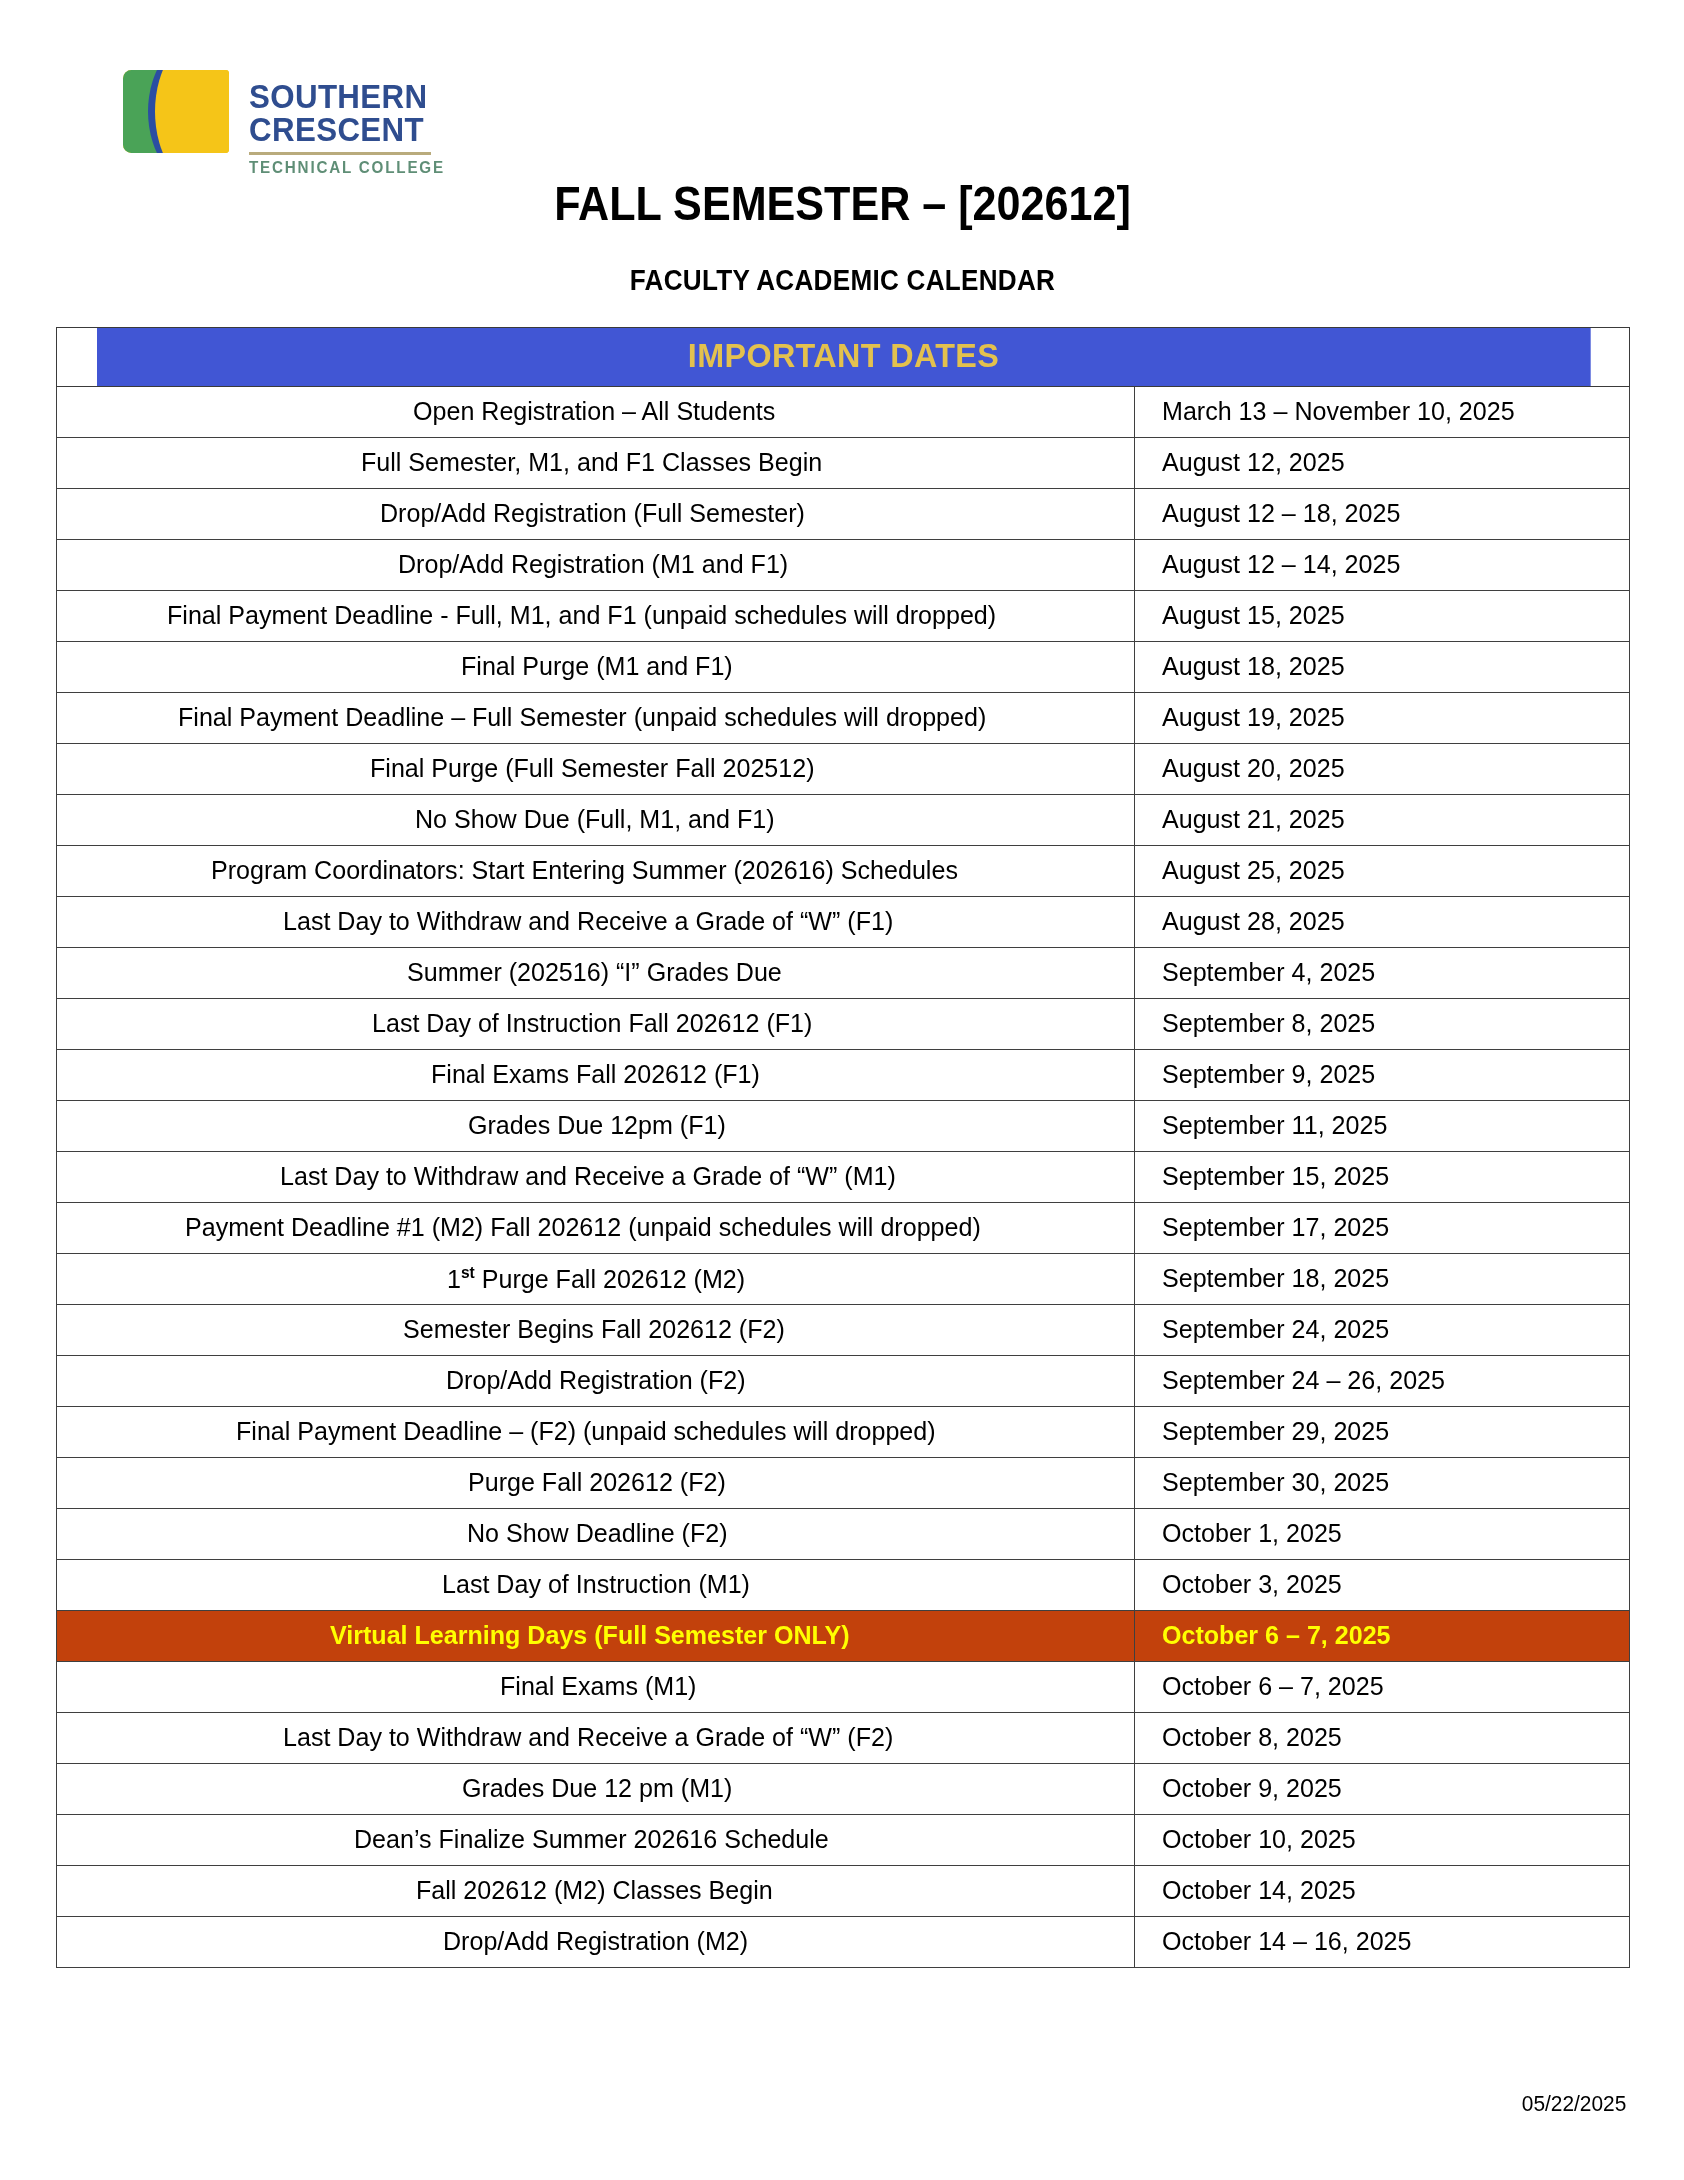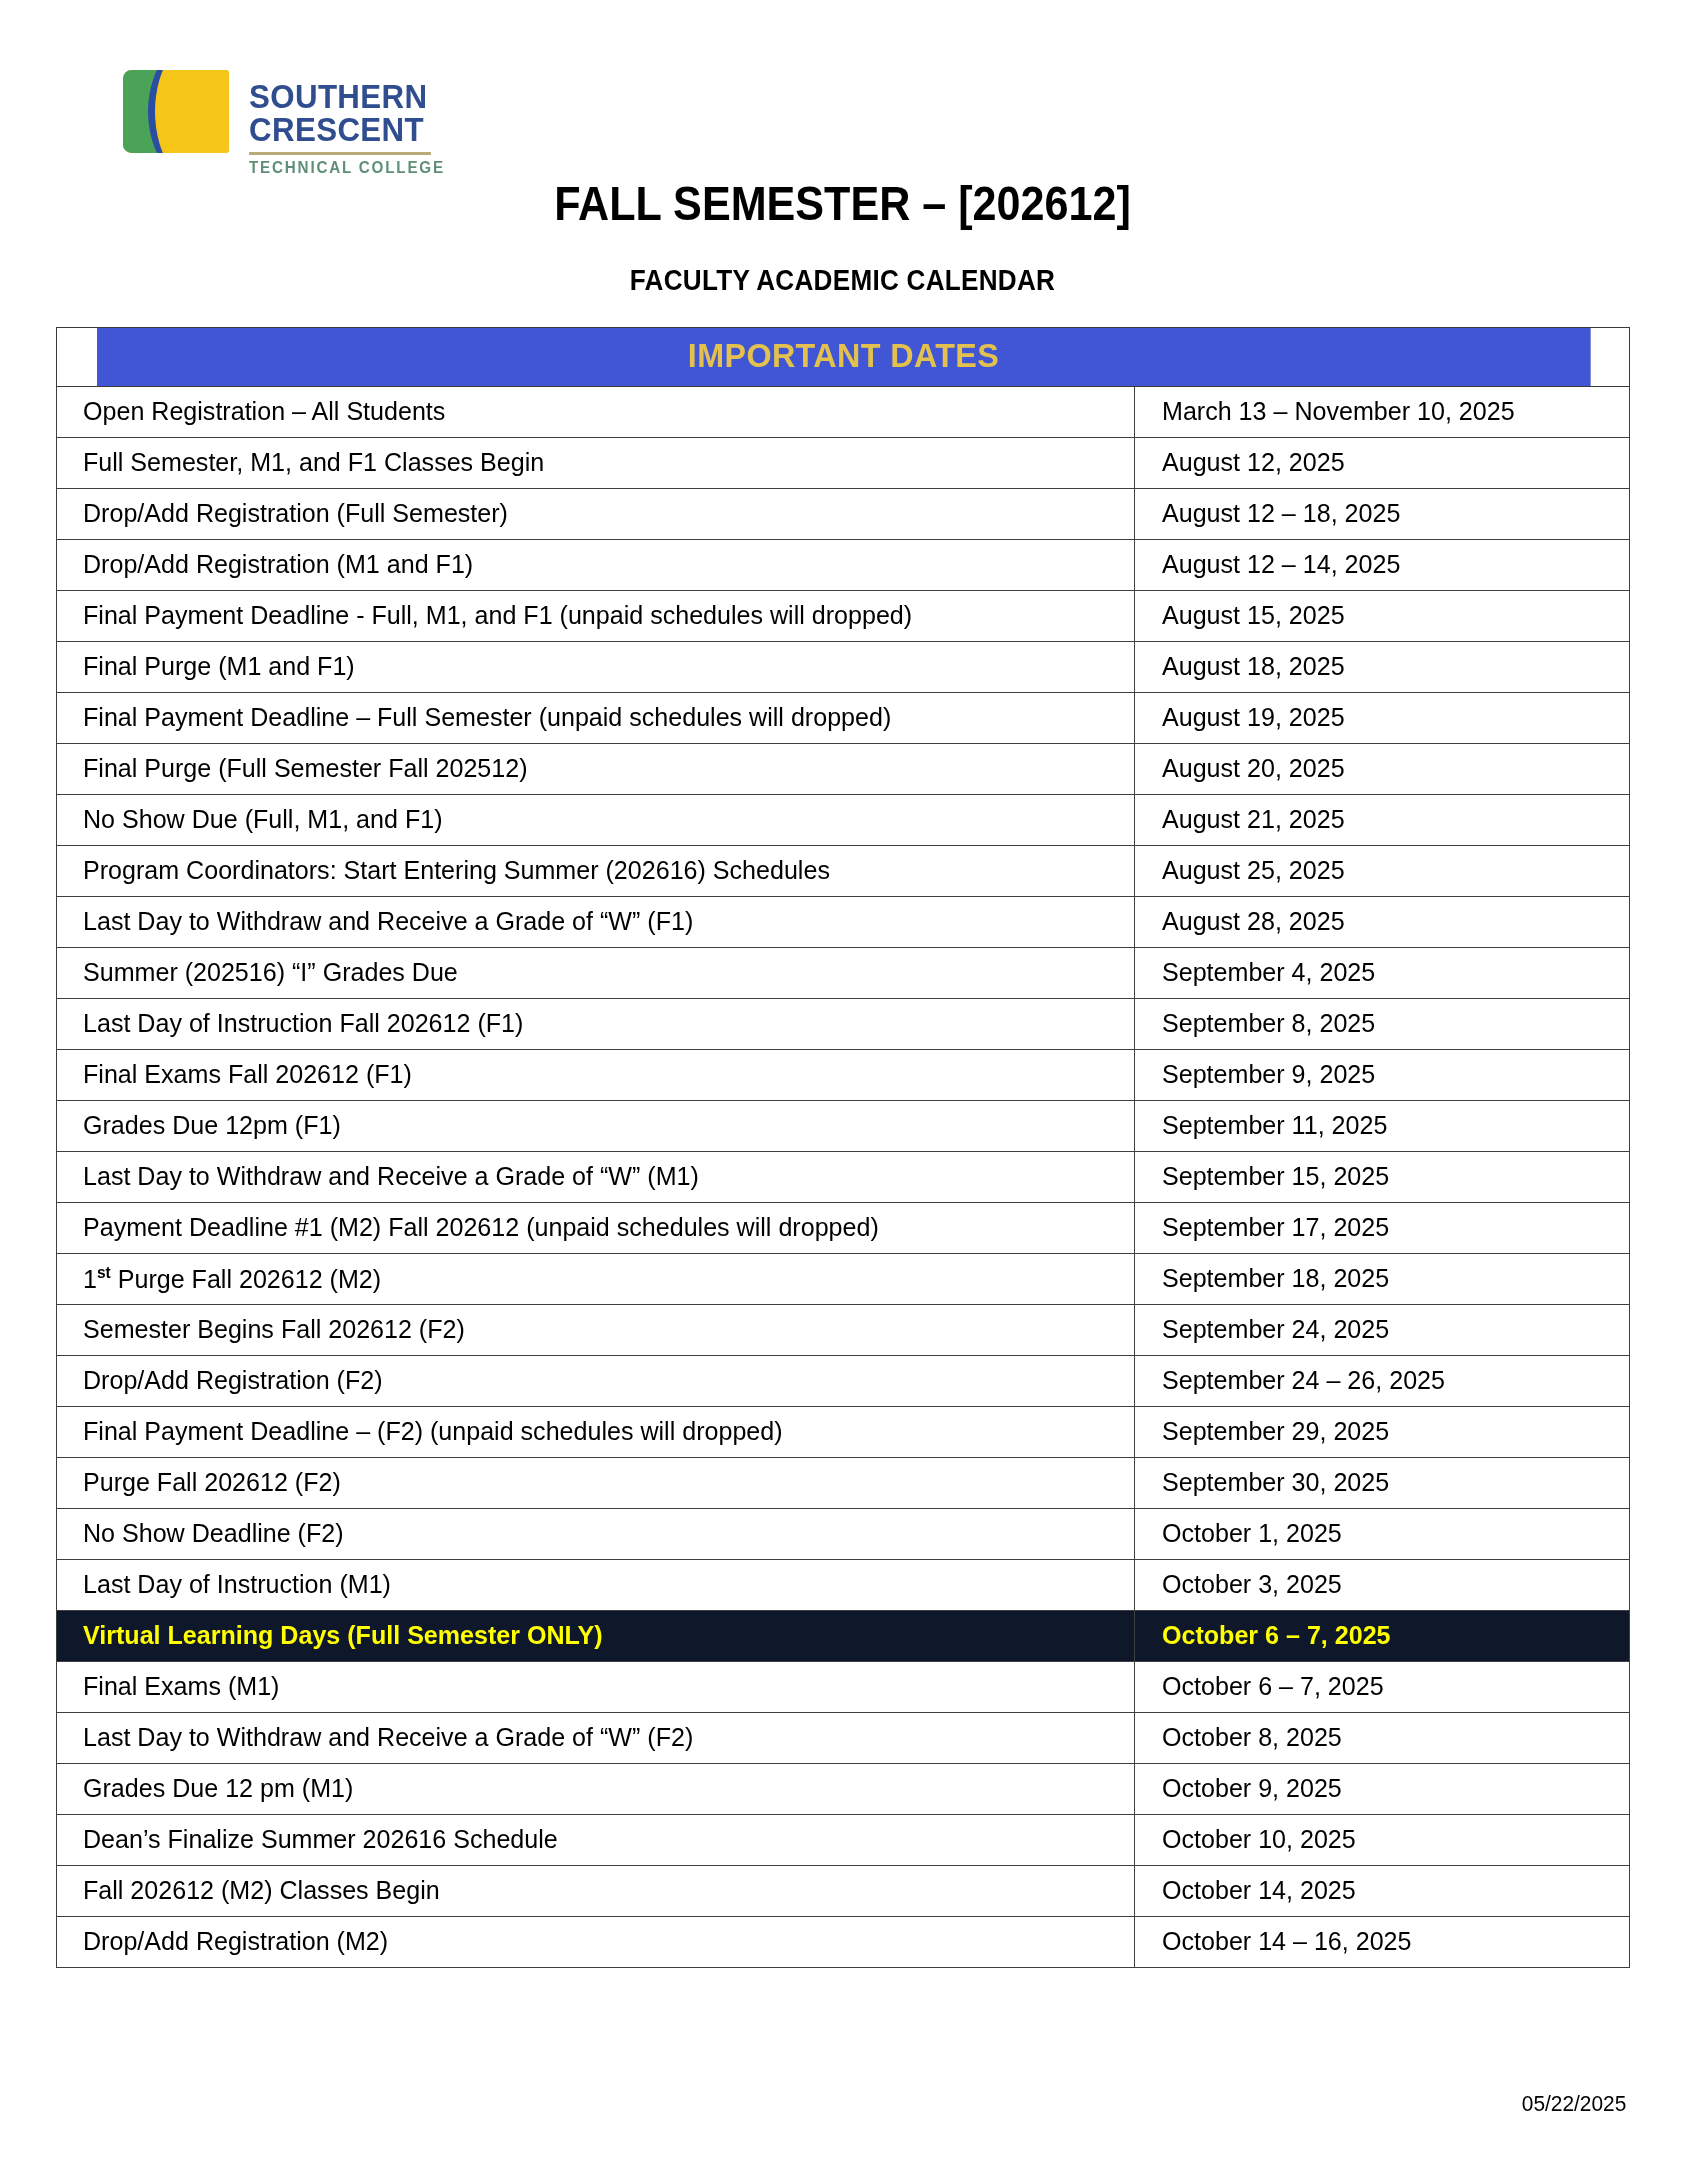--- a/index.html
+++ b/index.html
@@ -141,31 +141,32 @@
     font-family:"Liberation Sans Narrow","Liberation Sans", sans-serif;
     font-size:26.4px;
     color:#000;
     height:51px;
     vertical-align:middle;
     white-space:nowrap;
     overflow:hidden;
   }
   table.cal td.event {
     padding:0 8.5px 0 25.6px;
+    text-align:center;
   }
   table.cal td.date {
     padding:0 9px 0 27px;
   }
   table.cal td .txt {
     display:inline-block;
     transform:scaleX(0.95);
     transform-origin:left center;
   }
   table.cal tr.highlight td {
-    background:#0f172a;
+    background:#c2410c;
     text-decoration:underline;
   }
   table.cal tr.highlight td .txt {
     color:#ffff00;
     font-weight:bold;
   }
   sup { font-size:0.62em; vertical-align:super;font-weight:bold; }
 
   .footer-date {
     position:absolute;

